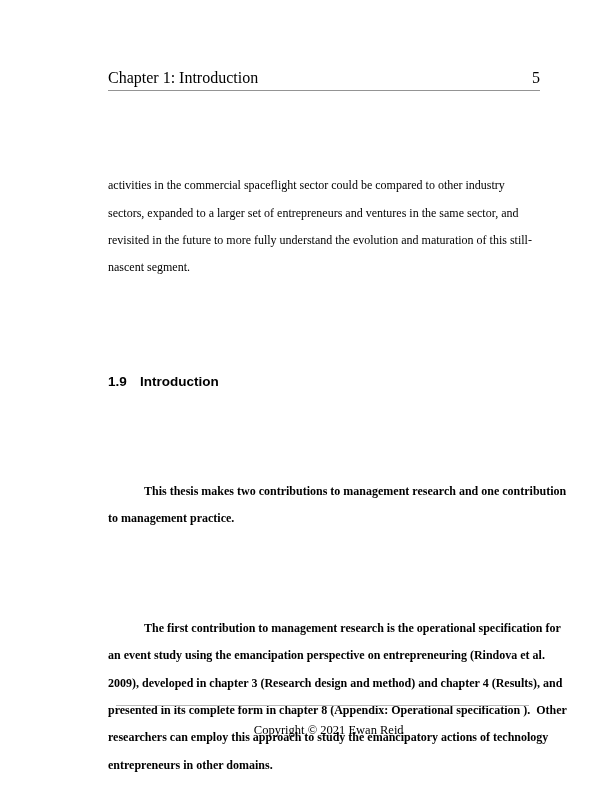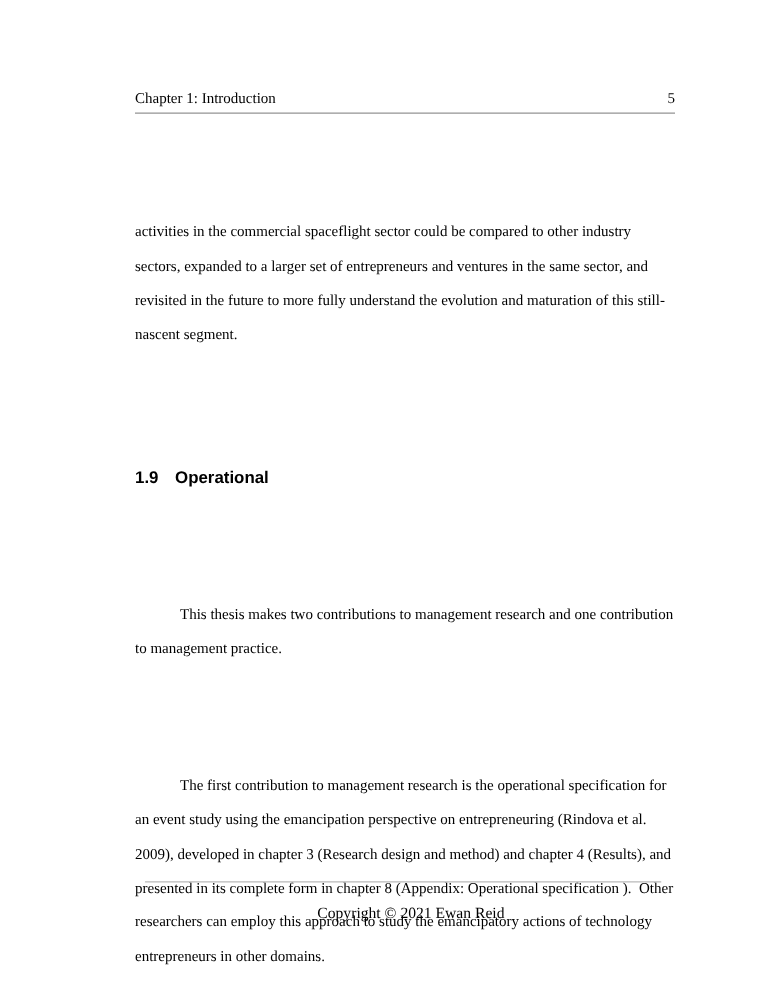--- a/index.html
+++ b/index.html
@@ -20,21 +20,21 @@
   }
   
   .running-header {
     position: absolute;
     left: 108px;
     top: 71px;
     width: 432px;
     display: flex;
     justify-content: space-between;
     align-items: flex-start;
-    font-size: 12px;
+    font-size: 16px;
     line-height: 14px;
     white-space: pre;
   }
   .header-rule {
     position: absolute;
     left: 108px;
     top: 90px;
     width: 432px;
     height: 1px;
     background: #949494;
@@ -48,20 +48,21 @@
     font-size: 12px;
     line-height: 27.4px;
     white-space: pre;
   }
   .doc-body p {
     margin: 0;
     padding: 0;
   }
   .para-indent {
     text-indent: 36px;
+    font-weight: bold;
   }
   .section-heading {
     margin: 4px 0 0 0;
     font-family: "Liberation Sans", "DejaVu Sans", sans-serif;
     font-weight: bold;
     font-size: 13.5px;
     line-height: 27.4px;
     white-space: pre;
   }
   .heading-num {
@@ -93,21 +94,21 @@
   </div>
   <div class="header-rule"></div>
 
   <div class="doc-body">
 
     <p>activities in the commercial spaceflight sector could be compared to other industry
 sectors, expanded to a larger set of entrepreneurs and ventures in the same sector, and
 revisited in the future to more fully understand the evolution and maturation of this still-
 nascent segment.</p>
 
-    <h2 class="section-heading"><span class="heading-num">1.9</span><span>Operational</span></h2>
+    <h2 class="section-heading"><span class="heading-num">1.9</span><span>Introduction</span></h2>
 
     <p class="para-indent">This thesis makes two contributions to management research and one contribution
 to management practice.</p>
 
     <p class="para-indent">The first contribution to management research is the operational specification for
 an event study using the emancipation perspective on entrepreneuring (Rindova et al.
 2009), developed in chapter 3 (Research design and method) and chapter 4 (Results), and
 presented in its complete form in chapter 8 (Appendix: Operational specification ).  Other
 researchers can employ this approach to study the emancipatory actions of technology
 entrepreneurs in other domains.</p>

